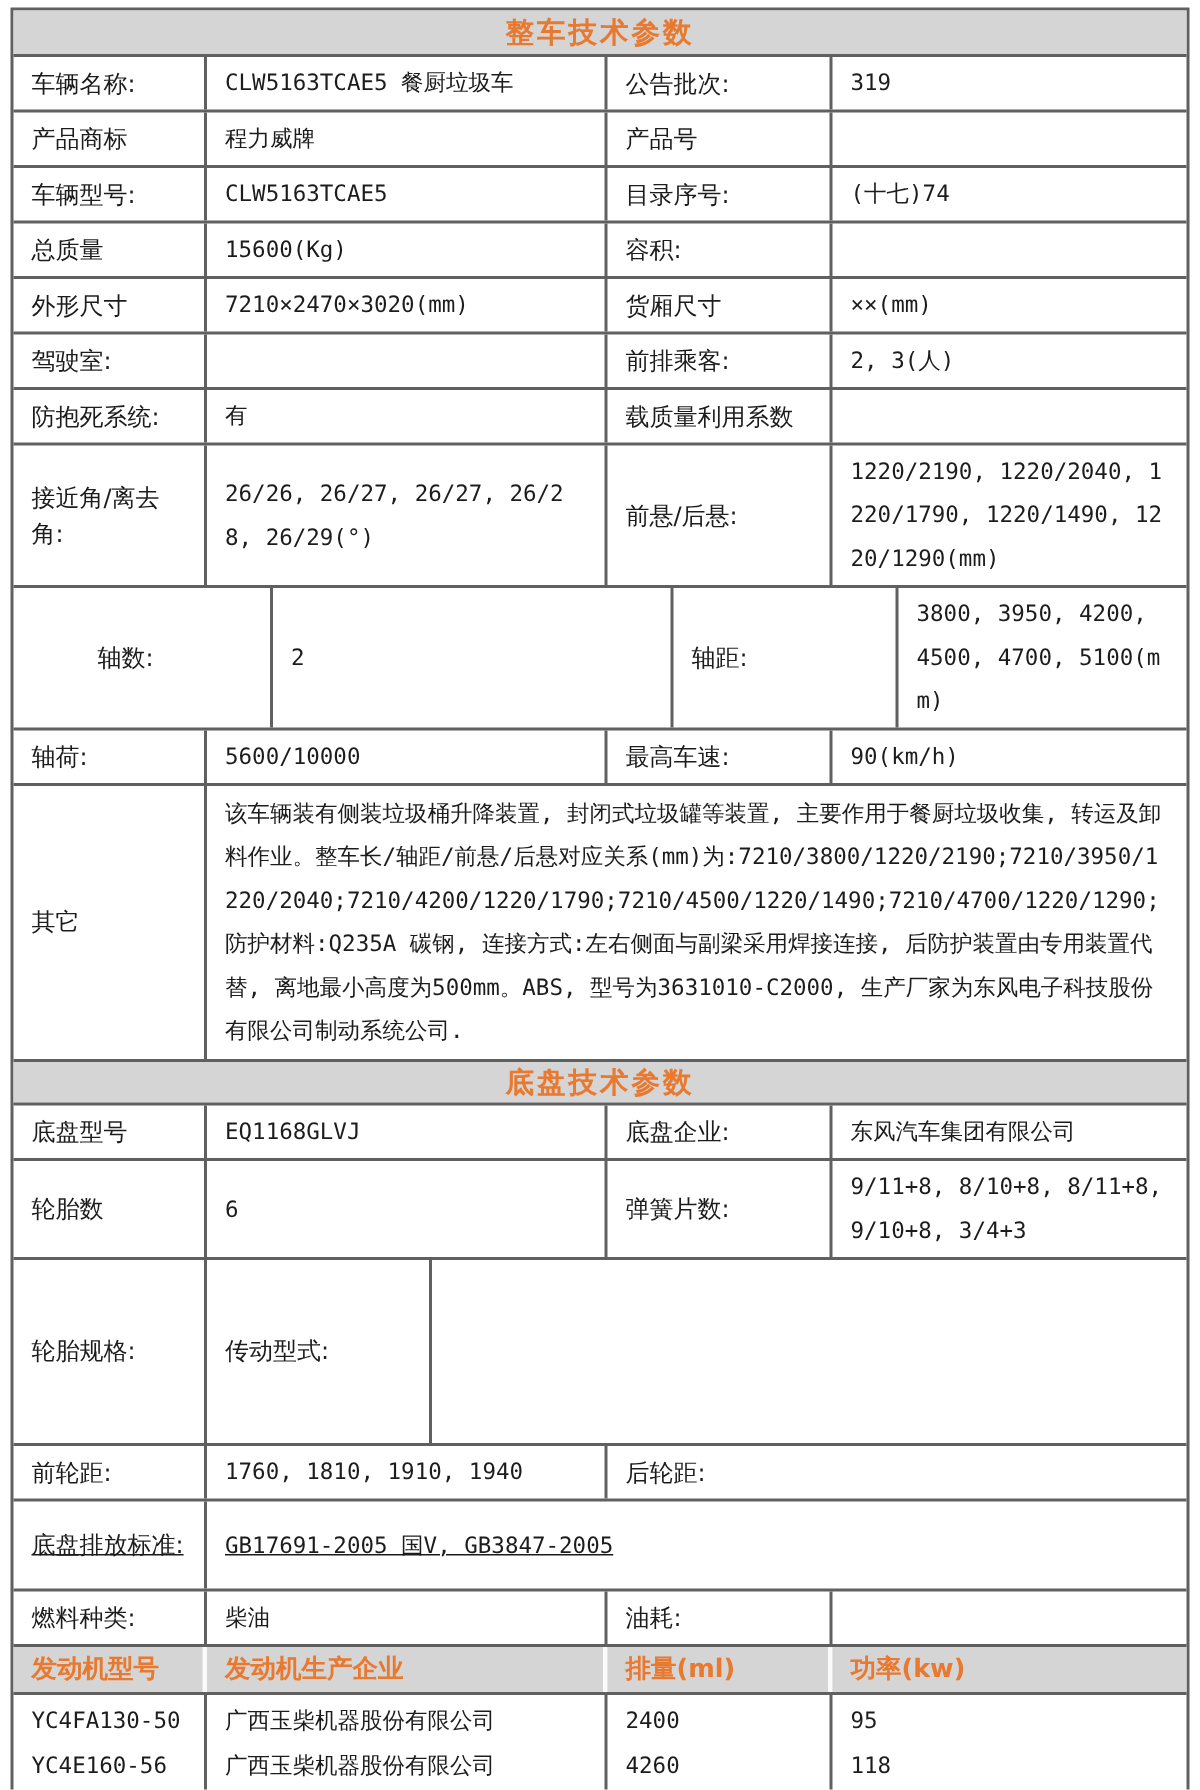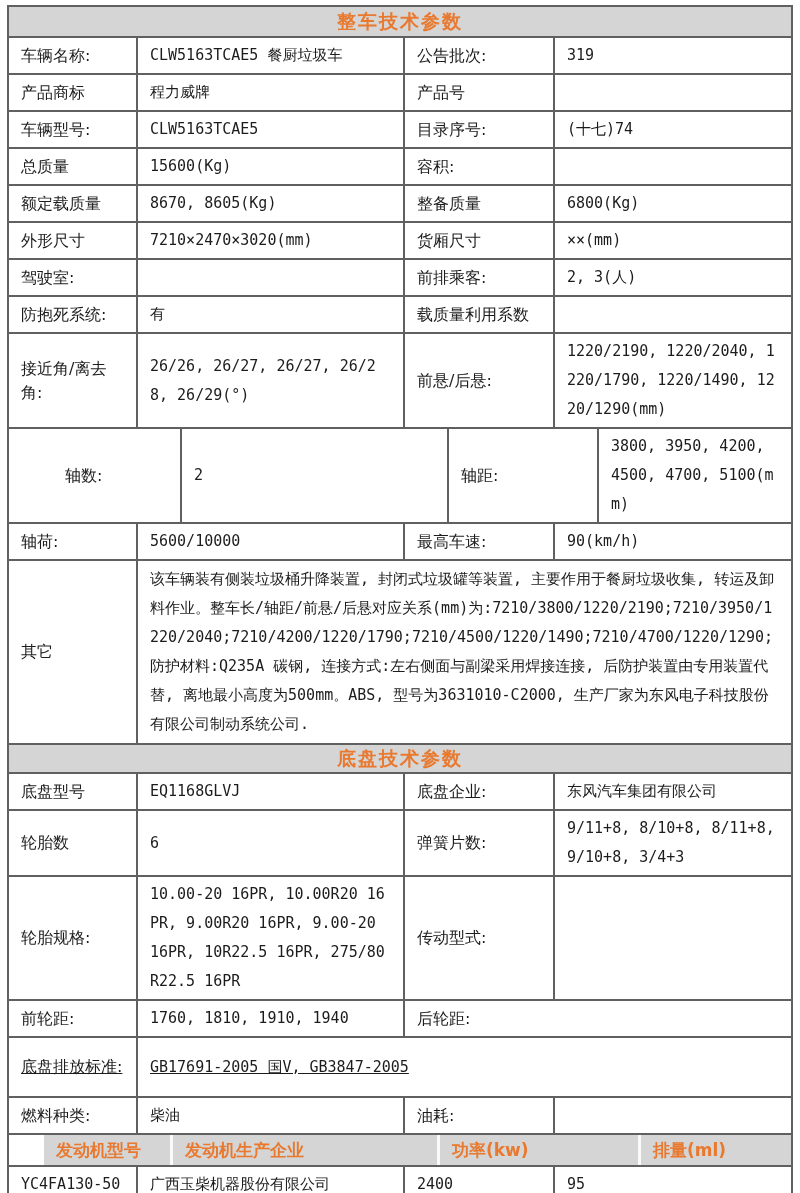--- a/index.html
+++ b/index.html
@@ -32,21 +32,21 @@
   .value { font-size:15px; line-height:29px; word-break:break-all; }
 
   .rh-s  { min-height:35px; }
   .rh-approach { min-height:87px; }
   .rh-axle { min-height:64px;padding-left:44px; }
   .rh-other { min-height:184px; }
   .rh-tirecount { min-height:64px; }
   .rh-tirespec { min-height:124px; }
   .rh-emission { min-height:60px;text-decoration:underline; }
 
-  .engine-head { min-height:32px;padding-left:35px; }
+  .engine-head { min-height:32px; }
   .engine-head .cell { background:var(--band-bg,#d5d5d5); border-right:3px solid #fafafa; align-items:center; }
   .engine-head .cell:last-child { border-right:none; }
   .eh { color:var(--accent,#e8792f); font-weight:bold; font-size:17px; line-height:22px;
     font-family:"DejaVu Sans","Liberation Sans",sans-serif; }
 
   .engine-body { min-height:63px; }
   .engine-body .cell { flex-direction:column; align-items:flex-start; justify-content:center; padding:2px 10px 2px 12px; }
   .engine-line { font-size:15px; line-height:30px; white-space:nowrap; }
 </style>
 </head>
@@ -80,26 +80,20 @@
       <div class="cell c4 value">(十七)74</div>
     </div>
 
     <div class="row rh-s">
       <div class="cell c1 label">总质量</div>
       <div class="cell c2 value">15600(Kg)</div>
       <div class="cell c3 label">容积:</div>
       <div class="cell c4 value"></div>
     </div>
 
-    <div class="row rh-s">
-      <div class="cell c1 label">额定载质量</div>
-      <div class="cell c2 value">8670, 8605(Kg)</div>
-      <div class="cell c3 label">整备质量</div>
-      <div class="cell c4 value">6800(Kg)</div>
-    </div>
 
     <div class="row rh-s">
       <div class="cell c1 label">外形尺寸</div>
       <div class="cell c2 value">7210×2470×3020(mm)</div>
       <div class="cell c3 label">货厢尺寸</div>
       <div class="cell c4 value">××(mm)</div>
     </div>
 
     <div class="row rh-s">
       <div class="cell c1 label">驾驶室:</div>
@@ -154,21 +148,20 @@
 
     <div class="row rh-tirecount">
       <div class="cell c1 label">轮胎数</div>
       <div class="cell c2 value">6</div>
       <div class="cell c3 label">弹簧片数:</div>
       <div class="cell c4 value">9/11+8, 8/10+8, 8/11+8, 9/10+8, 3/4+3</div>
     </div>
 
     <div class="row rh-tirespec">
       <div class="cell c1 label">轮胎规格:</div>
-      <div class="cell c2 value">10.00-20 16PR, 10.00R20 16PR, 9.00R20 16PR, 9.00-20 16PR, 10R22.5 16PR, 275/80R22.5 16PR</div>
       <div class="cell c3 label">传动型式:</div>
       <div class="cell c4 value"></div>
     </div>
 
     <div class="row rh-s">
       <div class="cell c1 label">前轮距:</div>
       <div class="cell c2 value">1760, 1810, 1910, 1940</div>
       <div class="cell c3 label">后轮距:</div>
     </div>
 
@@ -184,25 +177,25 @@
       <div class="cell c4 value"></div>
     </div>
 
     <div class="row engine-head">
       <div class="cell c1">
           <span class="eh">发动机型号</span>
         </div>
       <div class="cell c2">
           <span class="eh">发动机生产企业</span>
         </div>
+      <div class="cell c3">
+          <span class="eh">排量(ml)</span>
+        </div>
       <div class="cell c4">
           <span class="eh">功率(kw)</span>
-        </div>
-      <div class="cell c3">
-          <span class="eh">排量(ml)</span>
         </div>
     </div>
 
     <div class="row engine-body">
       <div class="cell c1">
         <span class="engine-line">YC4FA130-50</span>
         <span class="engine-line">YC4E160-56</span>
       </div>
       <div class="cell c2">
         <span class="engine-line">广西玉柴机器股份有限公司</span>

